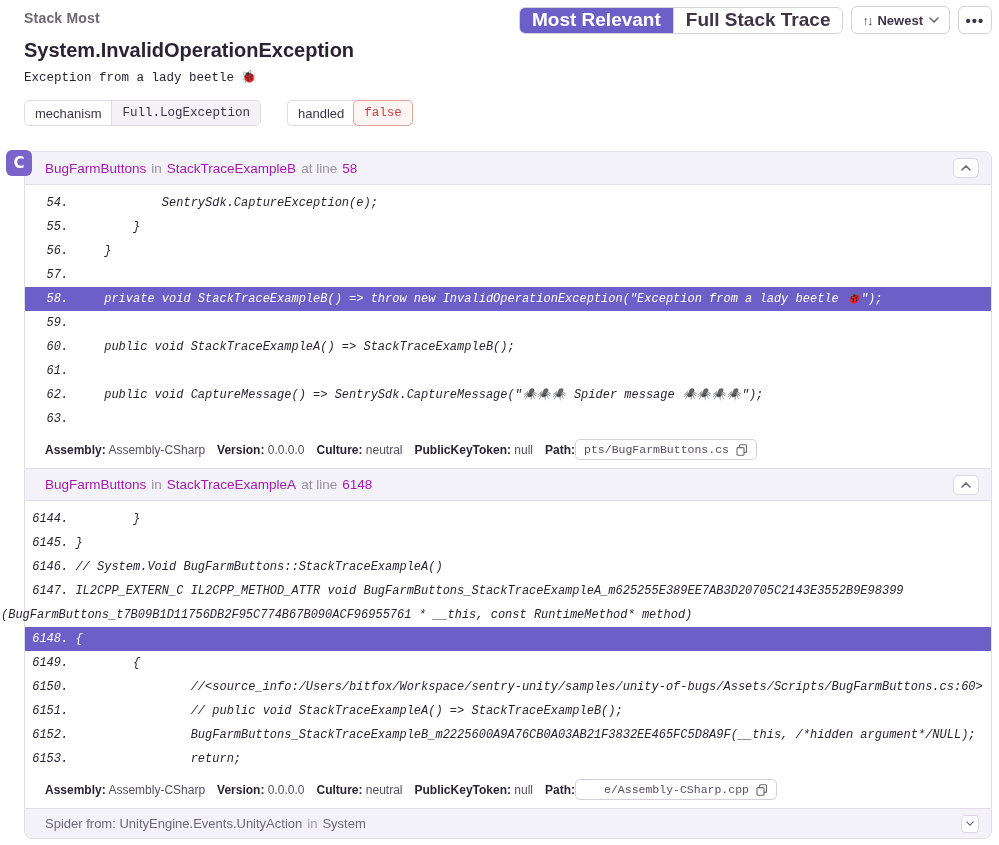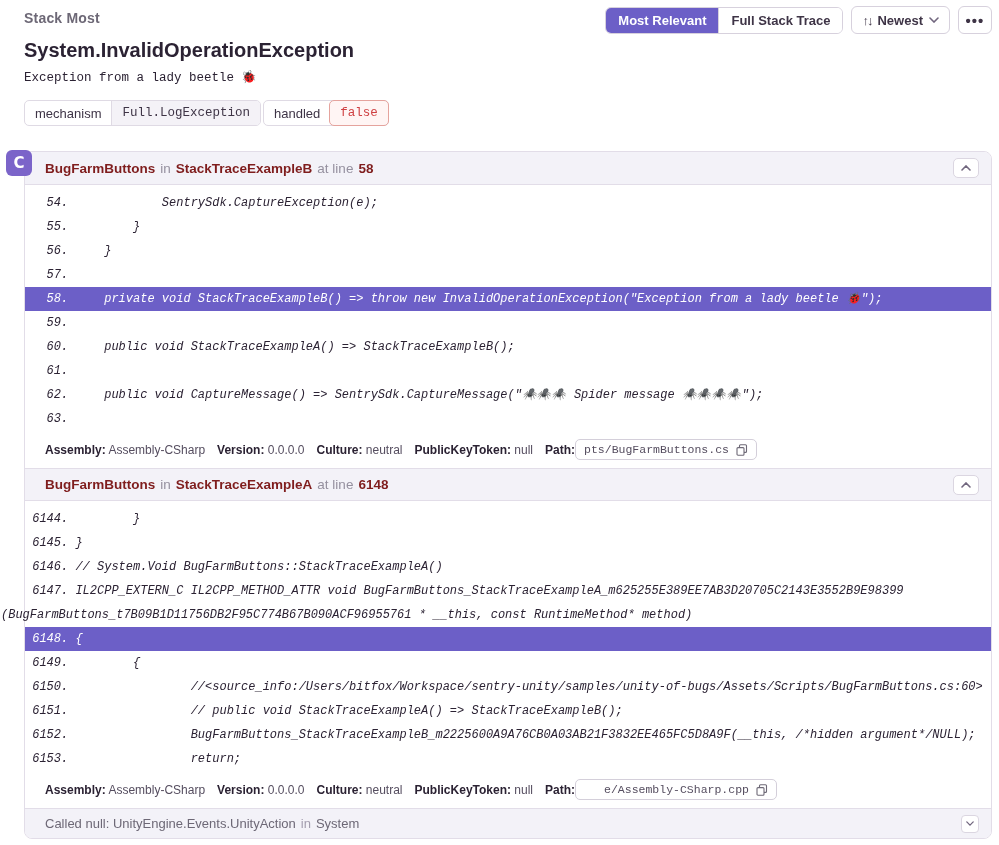--- a/index.html
+++ b/index.html
@@ -9,33 +9,33 @@
 
   
   .top { padding: 10px 7px 0 24px; position: relative; }
   .section-label { font-size: 14px; font-weight: 700; color: #6D6876; letter-spacing: .2px; }
   .title { margin-top: 13px; font-size: 20px; font-weight: 700; color: #2B2233; }
   .subtitle { margin-top: 7px; font-family: Liberation Mono, monospace;
     font-size: 12.5px; color: #2B2233; }
 
   .controls { position: absolute; top: 6px; right: 7px; display: flex; gap: 8px; align-items: center; }
   .seg { display: flex; border-radius: 6px; overflow: hidden; border: 1px solid #D7D1DD; }
-  .seg button { border: none; height: 25px; padding: 0 12px; font-size: 13px; font-weight: 700;
+  .seg button { border: none; height: 25px; padding: 0 12px; font-size: 19px; font-weight: 700;
     font-family: inherit; background: #fff; color: #3E3446; cursor: pointer; }
   .seg button.active { background: #6C5FC7; color: #fff; }
   .seg button:not(.active) { border-left: 1px solid #D7D1DD; }
   .btn { height: 28px; display: inline-flex; align-items: center; gap: 6px; padding: 0 10px;
     background: #fff; border: 1px solid #D7D1DD; border-radius: 6px; font-size: 13px;
     font-weight: 700; color: #3E3446; cursor: pointer; font-family: inherit; }
   .sort-glyph { font-size: 13px; letter-spacing: -2px; font-weight: 400; }
   .more-btn { width: 34px; justify-content: center; font-size: 15px; letter-spacing: 1px; padding: 0; }
   .chev { display: inline-block; }
 
   
-  .tags { display: flex; gap: 2px; margin: 15px 0 0 24px; }
+  .tags { display: flex; gap: 26px; margin: 15px 0 0 24px; }
   .tag { display: inline-flex; align-items: stretch; border: 1px solid #DFDAE4; border-radius: 5px;
     font-size: 13px; height: 26px; background: #fff; }
   .tag .key { display: flex; align-items: center; padding: 0 10px; color: #3E3446; }
   .tag .val { display: flex; align-items: center; padding: 0 10px; color: #3E3446;
     font-family: "Liberation Mono", "DejaVu Sans Mono", monospace; font-size: 12.5px;
     background: #F4F2F7; border-left: 1px solid #DFDAE4; border-radius: 0 4px 4px 0; }
   .tag .val.error { background: #FFF5F4; color: #CF4042; border: 1px solid #E5A39D;
     border-radius: 5px; margin: -1px; }
 
   
@@ -45,21 +45,21 @@
     background: #7B64C9; border-radius: 6px; color: #fff; display: flex; align-items: center;
     justify-content: center; font-weight: 700; font-size: 15px; z-index: 3;
     font-family: "DejaVu Sans", sans-serif; }
 
   .frame-header { display: flex; align-items: center; background: #F3F2F8;
     border-bottom: 1px solid #E2DDE8; padding: 0 12px 0 20px; height: 33px; font-size: 13.5px;
     cursor: pointer; }
   .frame:first-child .frame-header { border-radius: 7px 7px 0 0; }
   .frame:not(:first-child) .frame-header { border-top: 1px solid #E2DDE8; }
   .fh-part { margin-right: 5px; }
-  .fh-strong { font-weight: 700; color: #7f1d1d; }
+  .fh-strong { font-weight: 400; color: #a21caf; }
   .fh-dim { color: #95909F; }
   .collapse-btn { margin-left: auto; width: 26px; height: 20px; background: #fff;
     border: 1px solid #DBD6E1; border-radius: 5px; display: flex; align-items: center;
     justify-content: center; cursor: pointer; }
 
   .code { padding: 6px 0; font-family: "Liberation Mono", "DejaVu Sans Mono", monospace;
     font-size: 12px; line-height: 24px; color: #2B2233; font-style: italic; }
   .code-line { white-space: pre-wrap; word-break: break-word;
     margin-left: -24px; text-indent: 24px; }
   .code-line.hl { margin-left: 0; text-indent: 0; background: #6C5FC7; color: #fff; }
@@ -207,21 +207,21 @@
         <svg class="icon" width="12" height="12" viewBox="0 0 12 12">
                 <rect x="3.5" y="0.8" width="7" height="7.6" rx="1" fill="none" stroke="#6D6876" stroke-width="1.1"></rect>
                 <rect x="1" y="3.6" width="7" height="7.6" rx="1" fill="#fff" stroke="#6D6876" stroke-width="1.1"></rect>
               </svg>
       </span>
     </div>
   </div>
 </div>
 
     <div class="collapsed-row">
-      <span>Called null:</span>&nbsp;<span>UnityEngine.Events.UnityAction</span>
+      <span>Spider from:</span>&nbsp;<span>UnityEngine.Events.UnityAction</span>
       <span class="dim">in</span>
       <span>System</span>
       <span class="chev-btn">
         <svg class="icon" width="8" height="5" viewBox="0 0 10 6">
             <path d="M1 1 L5 5 L9 1" fill="none" stroke="#71667E" stroke-width="1.6" stroke-linecap="round"></path>
           </svg>
       </span>
     </div>
   </div>
 

